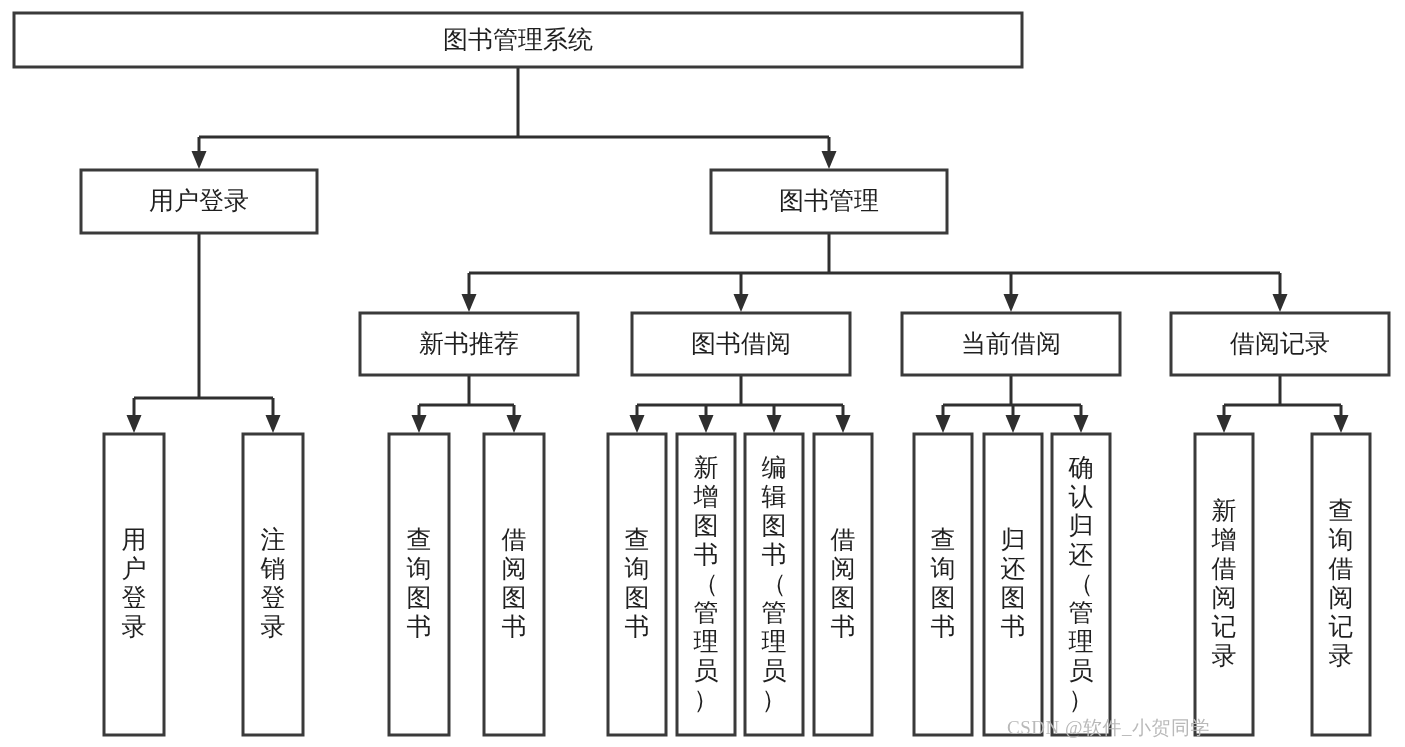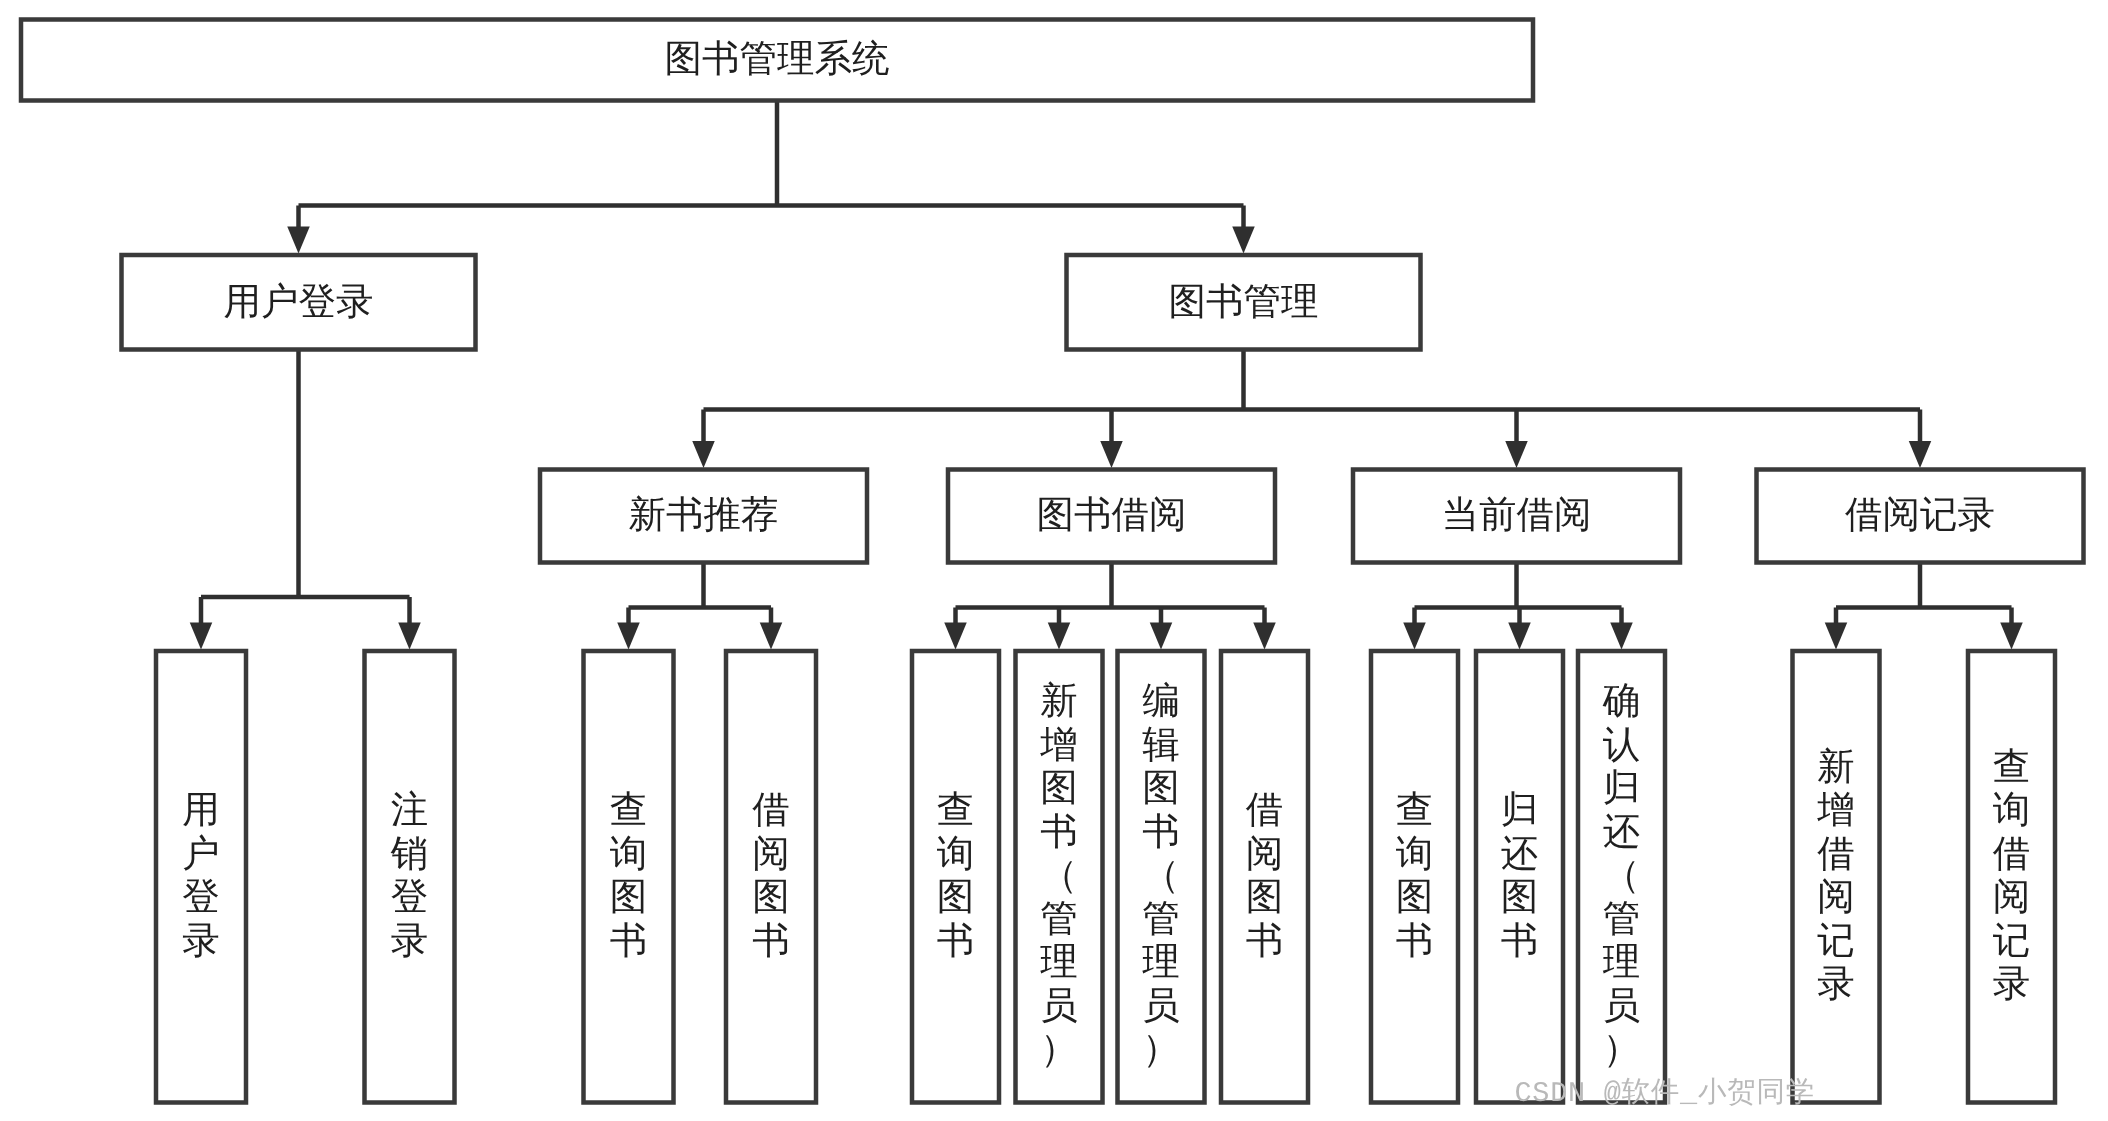--- a/index.html
+++ b/index.html
@@ -35,21 +35,21 @@
   }
   .arrow-head{ fill:#2f2f2f; stroke:none; }
 
   .watermark{
     position:absolute;
     right:8px;
     bottom:6px;
     font-size:19px;
     color:#b9b9b9;
     letter-spacing:0.5px;
-    font-family:Liberation Mono, monospace;
+    font-family:Liberation Serif, serif;
     white-space:nowrap;
     pointer-events:none;
   }
 </style>
 </head>
 <body>
 
 <div id="chart-root">
   <svg id="flow" viewBox="0 0 1405 747">
     <g id="edge-layer">

